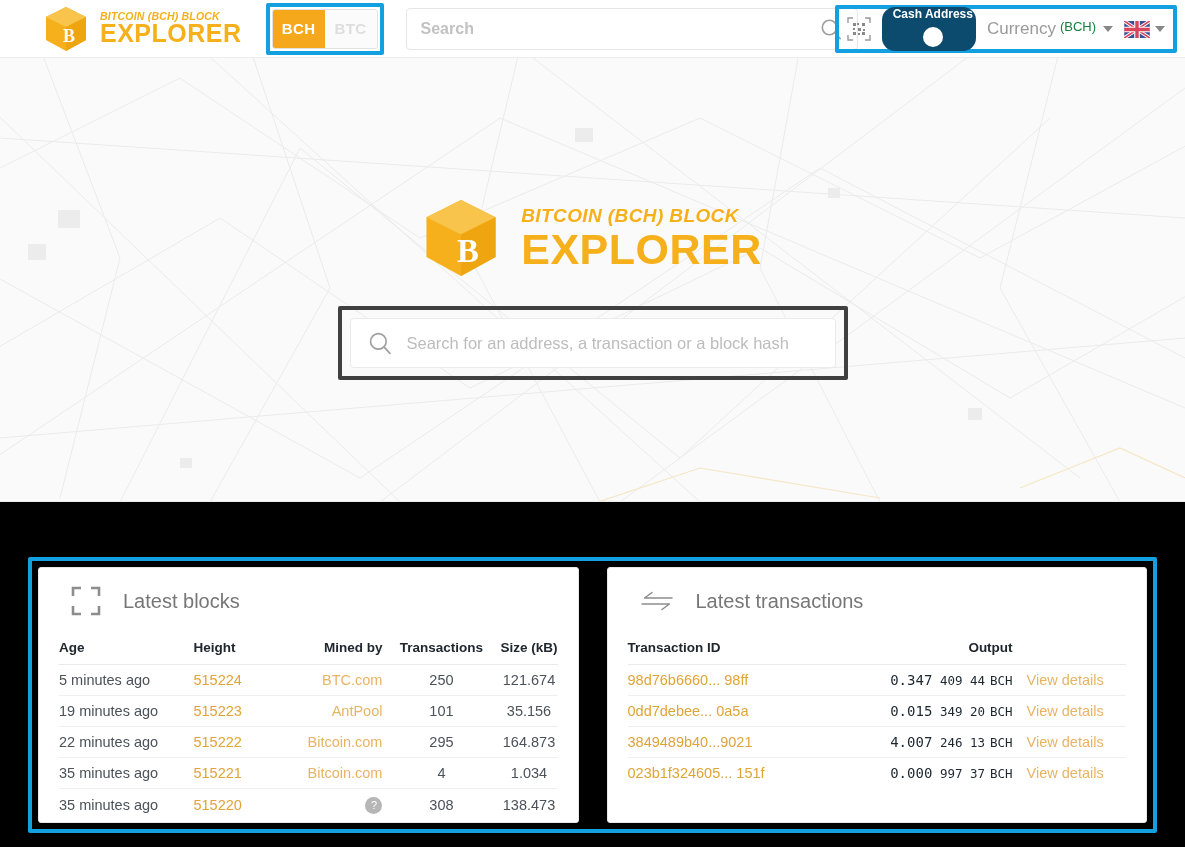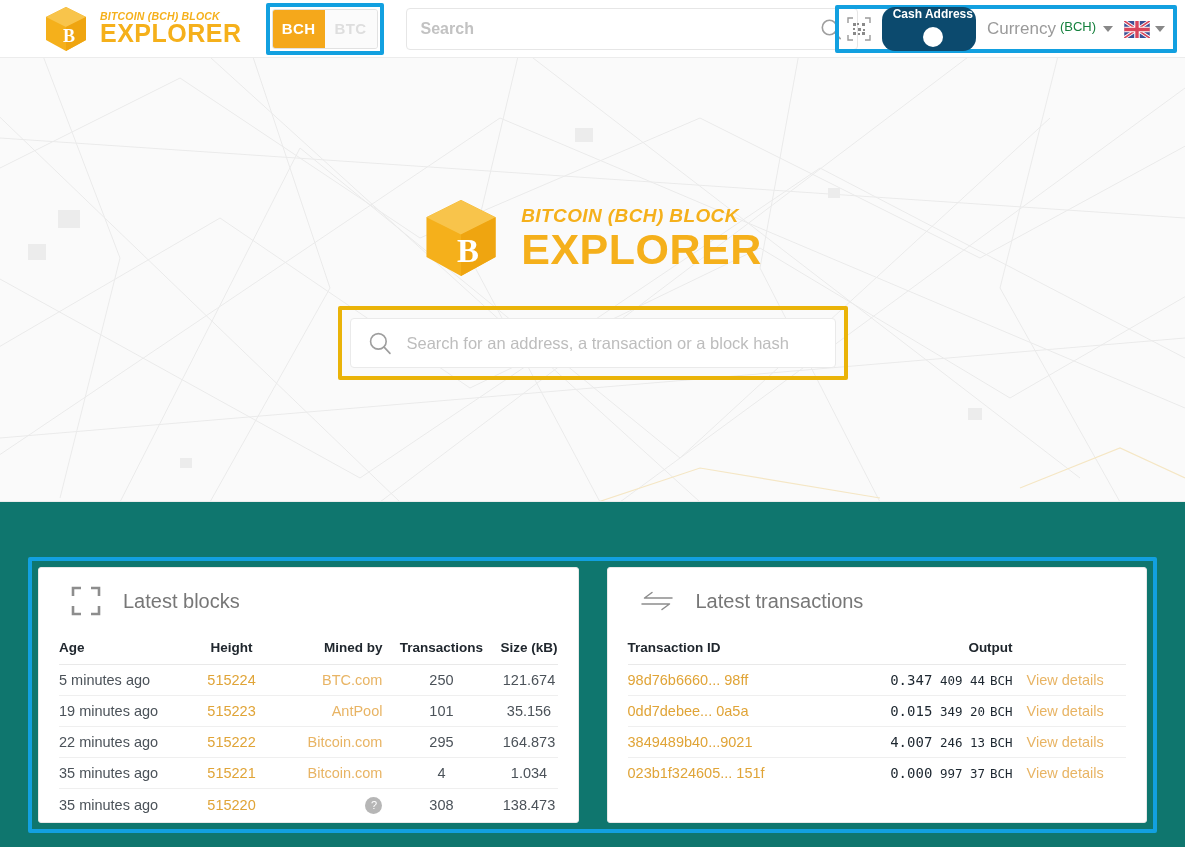--- a/index.html
+++ b/index.html
@@ -187,21 +187,21 @@
   .hero-main {
     font-size: 43px;
     font-weight: bold;
     color: #F5B01B;
     line-height: .96;
     letter-spacing: .5px;
   }
 
   .hero-search-wrap {
     margin-top: 28px;
-    border: 4px solid #eab308;
+    border: 4px solid #404040;
     border-radius: 2px;
     padding: 8px;
     width: 510px;
   }
   .hero-search {
     height: 50px;
     background: #ffffff;
     border: 1px solid #eaeaea;
     border-radius: 4px;
     display: flex;
@@ -216,21 +216,21 @@
     font-size: 16.5px;
     color: #555;
     font-family: "Liberation Sans", sans-serif;
   }
   .hero-search input::placeholder { color: #bdbdbd; }
 
   
   .bottom {
     position: relative;
     height: 345px;
-    background: #0f766e;
+    background: #000000;
   }
   .panels-ring {
     position: absolute;
     left: 28px;
     top: 55px;
     width: 1129px;
     height: 276px;
     border: 4px solid #12A0E0;
     border-radius: 2px;
     padding: 6px;
@@ -275,21 +275,21 @@
     white-space: nowrap;
   }
   tr:last-child td { border-bottom: none; }
 
   .ta-l { text-align: left; }
   .link-amber { color: #E0A437; }
   .link-amber-l { color: #E8B464; }
 
   
   .c-age     { width: 142px; }
-  .c-height  { width: 96px;  text-align: center; padding-right: 14px; }
+  .c-height  { width: 96px;  text-align: left; padding-right: 14px; }
   .c-mined   { width: 108px; text-align: right; padding-right: 4px;}
   .c-txs     { width: 110px; text-align: center; padding-left: 4px;}
   .c-size    { text-align: center; padding-left: 8px; }
 
   .qmark {
     display: inline-block;
     width: 17px; height: 17px;
     border-radius: 50%;
     background: #b6b6b6;
     color: #ffffff;

